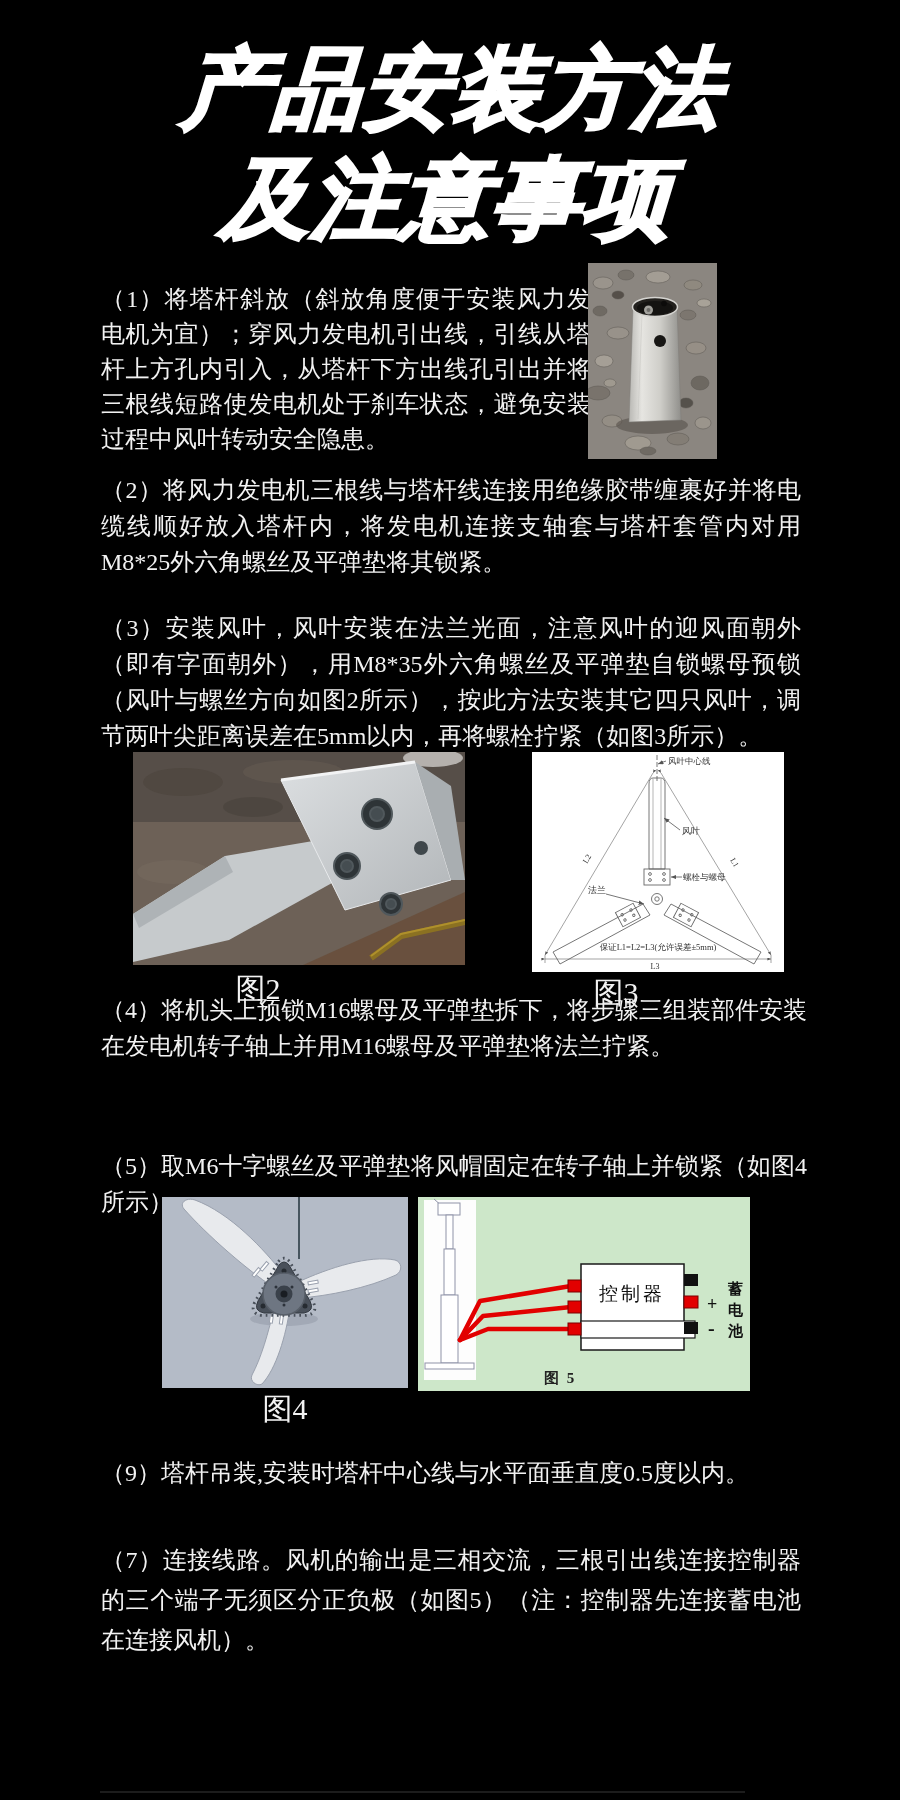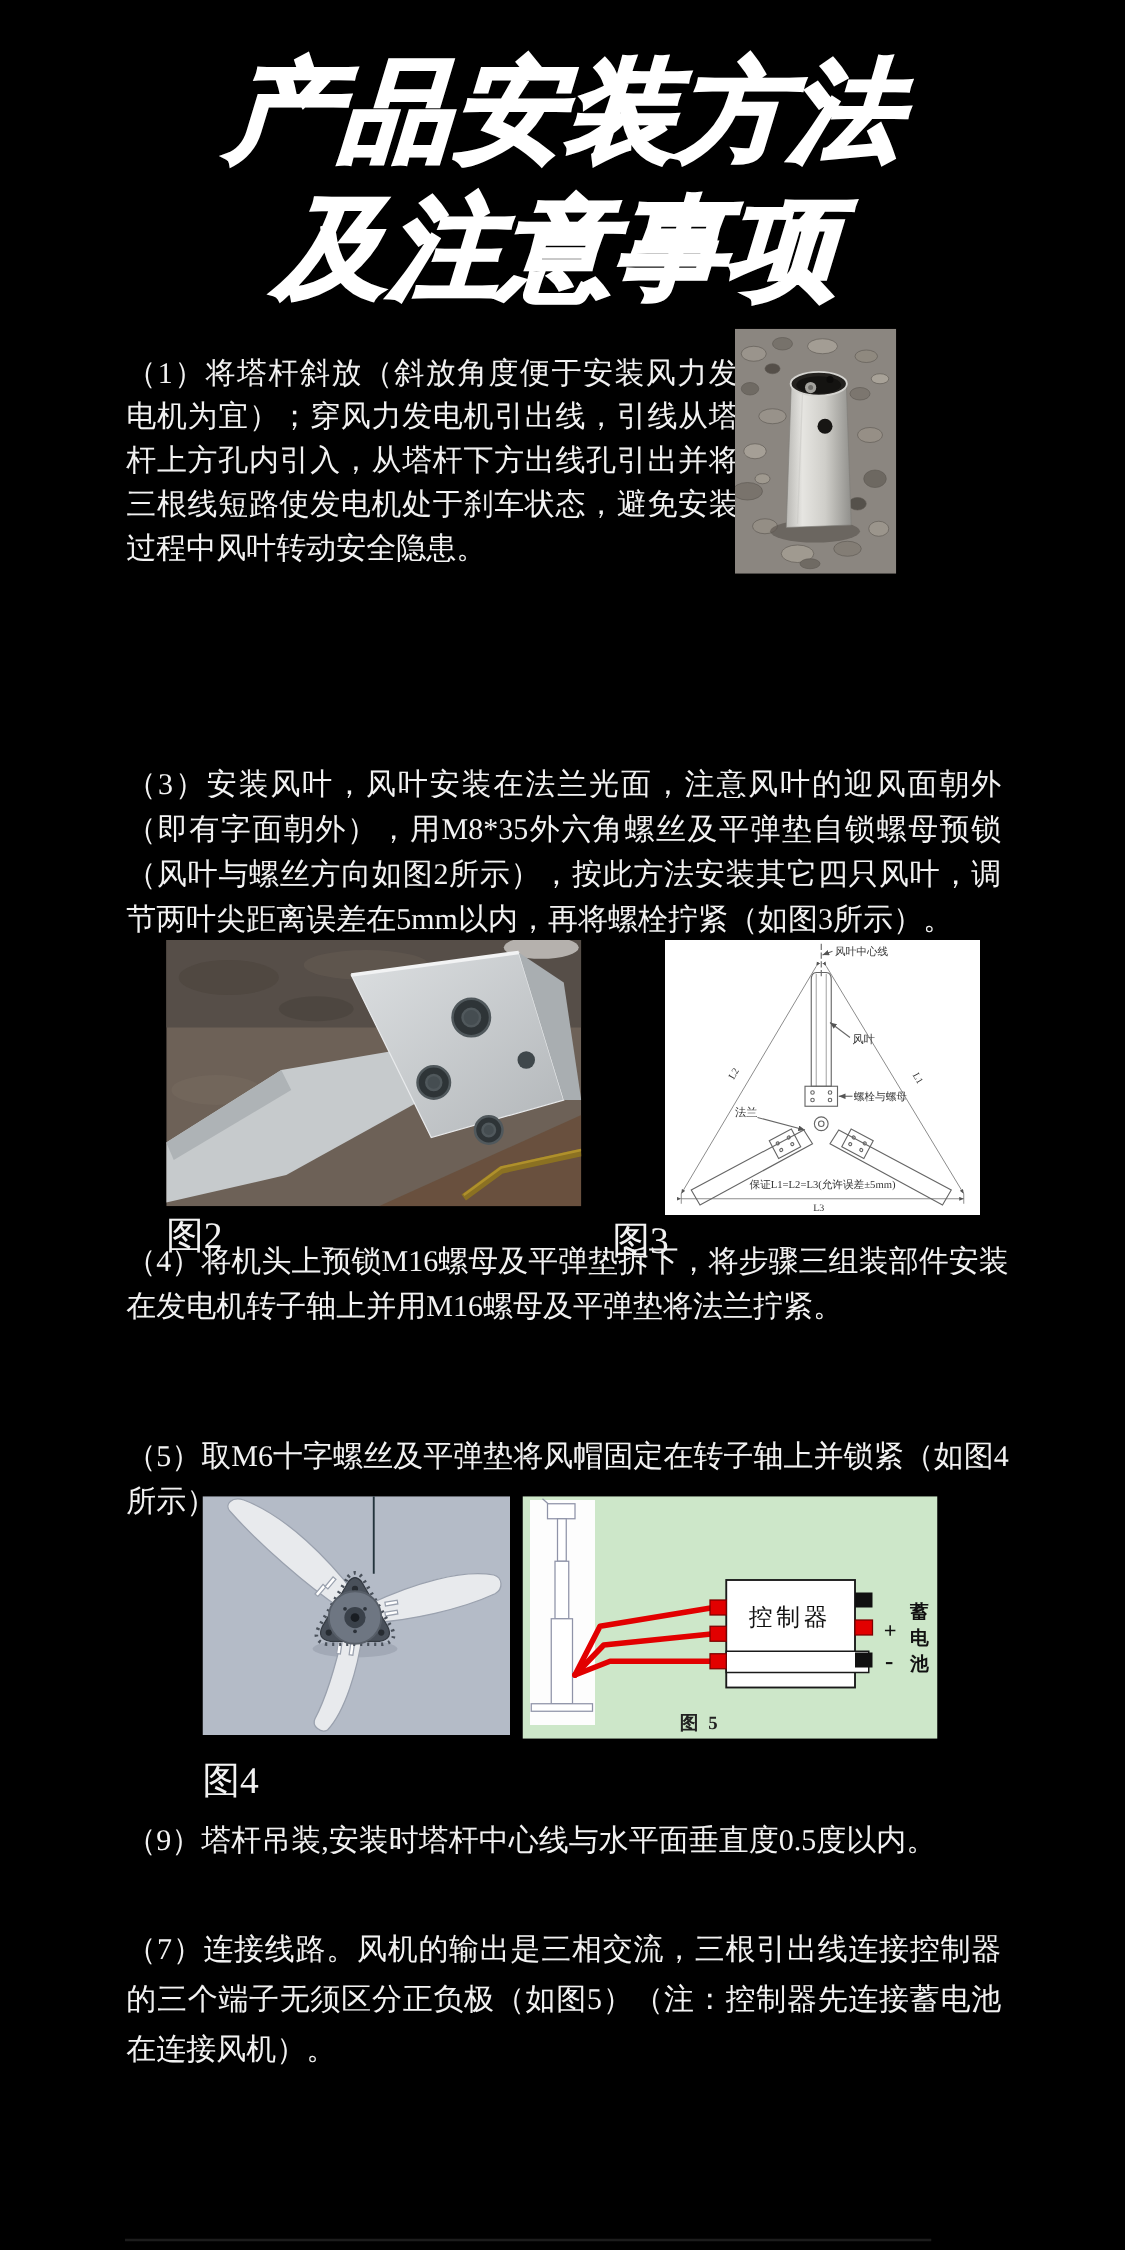--- a/index.html
+++ b/index.html
@@ -17,24 +17,24 @@
   #step4{left:101px;top:992px;width:706px;}
   #step5{left:101px;top:1148px;width:706px;}
   #step6{left:101px;top:1455px;width:740px;}
   #step7{left:101px;top:1540px;width:700px;line-height:40px;}
   .fig{position:absolute;line-height:0;}
   #fig1{left:588px;top:263px;}
   #fig2{left:133px;top:752px;}
   #fig3{left:490px;top:752px;background:#fff;margin-left:42px;}
   #fig4{left:162px;top:1197px;}
   #fig5{left:418px;top:1197px;}
-  .fig-cap{position:absolute;color:#f2f2f2;font-size:30px;line-height:34px;}
+  .fig-cap{position:absolute;color:#f2f2f2;font-size:30px;text-align:center;line-height:34px;}
   #cap2{left:133px;top:972px;width:250px;}
   #cap3{left:490px;top:976px;width:252px;}
-  #cap4{left:162px;top:1392px;width:246px;margin-top:16px;}
+  #cap4{left:162px;top:1392px;width:246px;}
   #cap5{left:418px;top:1392px;width:332px;}
   .bottom-line{position:absolute;left:100px;top:1791px;width:645px;height:2px;background:#1c1c1c;}
   svg text{font-family:"Liberation Serif","DejaVu Serif",serif;}
 </style>
 </head>
 <body>
 
 <div class="page">
 
   <header class="title">
@@ -84,20 +84,21 @@
         <ellipse cx="67" cy="44" rx="22.5" ry="9.5" fill="#23211e" stroke="#d5d4d0" stroke-width="1.5"></ellipse>
         <ellipse cx="67" cy="45" rx="18" ry="7" fill="#141311"></ellipse>
         <circle cx="60.5" cy="47" r="4.5" fill="#a3a29d"></circle>
         <circle cx="60.5" cy="47" r="2" fill="#6e6d69"></circle>
         <circle cx="76" cy="40.5" r="2.8" fill="#0c0b0a"></circle>
         <circle cx="72" cy="78" r="6" fill="#171614"></circle>
       </g>
     </svg>
   </div>
 
+  <p class="step" id="step2">（2）将风力发电机三根线与塔杆线连接用绝缘胶带缠裹好并将电缆线顺好放入塔杆内，将发电机连接支轴套与塔杆套管内对用M8*25外六角螺丝及平弹垫将其锁紧。</p>
   <p class="step" id="step3">（3）安装风叶，风叶安装在法兰光面，注意风叶的迎风面朝外（即有字面朝外），用M8*35外六角螺丝及平弹垫自锁螺母预锁（风叶与螺丝方向如图2所示），按此方法安装其它四只风叶，调节两叶尖距离误差在5mm以内，再将螺栓拧紧（如图3所示）。</p>
 
   <div class="fig" id="fig2">
     <svg width="332" height="213" viewBox="0 0 332 213">
       <defs>
         <linearGradient id="metalGrad" x1="0" y1="0" x2="1" y2="1">
           <stop offset="0" stop-color="#dcdfe1"></stop>
             <stop offset="1" stop-color="#b2b6b9"></stop>
         </linearGradient>
       </defs>

